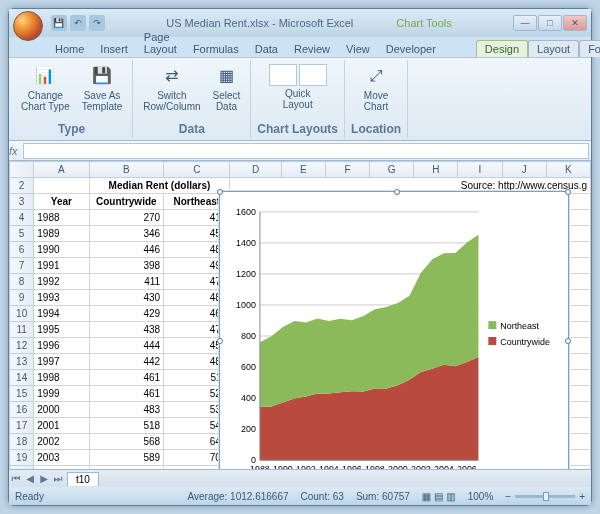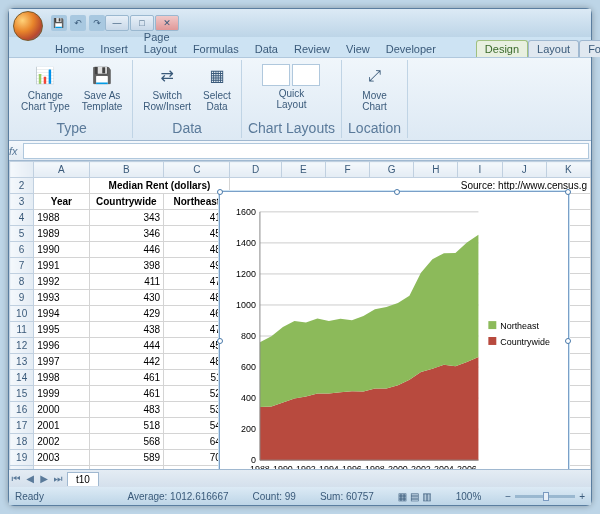--- a/index.html
+++ b/index.html
@@ -14,21 +14,21 @@
 .win-controls { display:flex; gap:1px; }
 .win-btn { width:24px; height:16px; background:linear-gradient(#e8f0f8,#c8d8e8); border:1px solid #9ab8d0; border-radius:2px; display:flex; align-items:center; justify-content:center; font-size:9px; color:#3a5a7a; }
 .win-btn.close { background:linear-gradient(#f0c8c8,#e09898); }
 .tabs { height:20px; display:flex; align-items:flex-end; padding-left:38px; font-size:11px; }
 .tab { padding:2px 8px; color:#3a5a7a; cursor:pointer; }
 .tab.active { background:#e8f0e0; border:1px solid #a0c080; border-bottom:none; border-radius:3px 3px 0 0; color:#3a6a2a;margin-left:32px; }
 .ct-tab { background:#e0e8f0; border:1px solid #a0b8d0; border-bottom:none; border-radius:3px 3px 0 0; }
 .ribbon { height:84px; background:linear-gradient(#f0f6fb,#dde9f4); border-top:1px solid #b0c8dd; border-bottom:1px solid #a0b8d0; display:flex; padding:2px; gap:0; }
 .rgroup { display:flex; flex-direction:column; align-items:center; padding:2px 6px; border-right:1px solid #c0d4e5; }
 .rgroup-body { flex:1; display:flex; gap:4px; align-items:flex-start; }
-.rgroup-label { font-size:14px; color:#5a7a9a; margin-top:auto; }
+.rgroup-label { font-size:12px; color:#5a7a9a; margin-top:auto;font-weight:bold; }
 .rbtn { display:flex; flex-direction:column; align-items:center; font-size:10px; color:#3a5a7a; padding:2px 4px; cursor:pointer; text-align:center; line-height:1.1; }
 .rbtn-icon { width:24px; height:24px; display:flex; align-items:center; justify-content:center; font-size:16px; margin-bottom:2px; }
 .chart-layouts,.chart-styles { display:flex; gap:2px; flex-wrap:wrap; }
 .layout-thumb { width:28px; height:22px; background:#fff; border:1px solid #b0c8dd; }
 .style-thumb { width:42px; height:32px; border:1px solid #b0c8dd; position:relative; overflow:hidden; }
 .style-thumb.sel { border:2px solid #e0a020; }
 .style-thumb .top { position:absolute; top:0; left:0; right:0; height:40%; }
 .style-thumb .bot { position:absolute; bottom:0; left:0; right:0; height:60%; }
 .namebox-row { height:20px; background:linear-gradient(#f4f8fc,#e4ecf4); display:flex; align-items:center; border-bottom:1px solid #a0b8d0; font-size:11px; }
 .namebox { width:90px; background:#fff; border:1px solid #b0c8dd; padding:1px 4px; margin:0 2px; height:16px; line-height:14px; }
@@ -41,37 +41,41 @@
 table.sheet td.num { text-align:right; }
 table.sheet th.rh { width:22px; background:linear-gradient(90deg,#f4f8fc,#e4ecf4); text-align:center; }
 table.sheet td.bold { font-weight:bold; text-align:center;margin-left:38px; }
 .chart-obj { position:absolute; top:30px; left:210px; width:350px; height:294px; background:#fff; border:1px solid #7aa0c8; box-shadow:0 0 0 1px #cde3f3; }
 .chart-obj svg { width:100%; height:100%; }
 .handle { position:absolute; width:6px; height:6px; background:#fff; border:1px solid #4a7aaa; border-radius:50%; }
 .sheet-tabs { height:18px; background:linear-gradient(#e4ecf4,#d4e0ec); display:flex; align-items:center; font-size:10px; border-top:1px solid #a0b8d0; }
 .stab-nav { display:flex; }
 .stab-nav span { width:14px; text-align:center; color:#5a7a9a; cursor:pointer; }
 .stab { padding:1px 8px; background:#fff; border:1px solid #a0b8d0; border-bottom:none; margin-left:2px; }
-.status { height:18px; background:linear-gradient(#dceaf5,#bdd5e7); display:flex; align-items:center; font-size:10px; color:#3a5a7a; padding:0 6px; gap:24px; }
+.status { height:18px; background:linear-gradient(#dceaf5,#bdd5e7); display:flex; align-items:center; font-size:10px; color:#3a5a7a; padding:0 6px; gap:12px; }
 .status .spacer { flex:1; }
 .zoom { display:flex; align-items:center; gap:4px; }
 .zoom-track { width:60px; height:3px; background:#9ab8d0; position:relative; }
 .zoom-thumb { position:absolute; left:28px; top:-3px; width:6px; height:9px; background:#e8f0f8; border:1px solid #7a9ac0; }
 </style>
 </head>
 <body>
 
 <div class="window">
   <div class="office-btn"></div>
   <div class="titlebar">
     <div class="qat">
       <div class="qat-btn">💾</div>
       <div class="qat-btn">↶</div>
       <div class="qat-btn">↷</div>
     </div>
+    <div class="title-center">
+      <span>US Median Rent.xlsx</span> - <span>Microsoft Excel</span>
+      <span class="ct">Chart Tools</span>
+    </div>
     <div class="win-controls">
       <div class="win-btn">—</div>
       <div class="win-btn">□</div>
       <div class="win-btn close">✕</div>
     </div>
   </div>
   <div class="tabs" id="ribbon-tabs">
       <span class="tab">Home</span>
       <span class="tab">Insert</span>
       <span class="tab">Page Layout</span>
@@ -98,21 +102,21 @@
 Template</span>
           </div>
       </div>
       <div class="rgroup-label">Type</div>
     </div>
     <div class="rgroup">
       <div class="rgroup-body">
         <div class="rbtn">
             <div class="rbtn-icon">⇄</div>
             <span style="white-space:pre-line">Switch
-Row/Insert</span>
+Row/Column</span>
           </div>
         <div class="rbtn">
             <div class="rbtn-icon">▦</div>
             <span style="white-space:pre-line">Select
 Data</span>
           </div>
       </div>
       <div class="rgroup-label">Data</div>
     </div>
     <div class="rgroup">
@@ -172,21 +176,21 @@
             <td class="bold">Countrywide</td>
             <td class="bold">Northeast</td>
             <td class="bold">Midwest</td>
             <td class="bold">South</td>
             <td class="bold">West</td>
             <td colspan="5"></td>
           </tr>
           <tr>
             <th class="rh">4</th>
             <td>1988</td>
-            <td class="num">343</td>
+            <td class="num">270</td>
             <td class="num">417</td>
             <td colspan="8"></td>
           </tr>
           <tr>
             <th class="rh">5</th>
             <td>1989</td>
             <td class="num">346</td>
             <td class="num">453</td>
             <td colspan="8"></td>
           </tr>
@@ -348,21 +352,21 @@
         <span>◀</span>
         <span>▶</span>
         <span>⏭</span>
       </div>
     <div class="stab">t10</div>
   </div>
   <div class="status">
     <span>Ready</span>
     <span class="spacer"></span>
     <span>Average: 1012.616667</span>
-    <span>Count: 99</span>
+    <span>Count: 63</span>
     <span>Sum: 60757</span>
     <span>▦ ▤ ▥</span>
     <span>100%</span>
     <div class="zoom">−<div class="zoom-track">
           <div class="zoom-thumb"></div>
         </div>+</div>
   </div>
 </div>
 
 </body></html>

